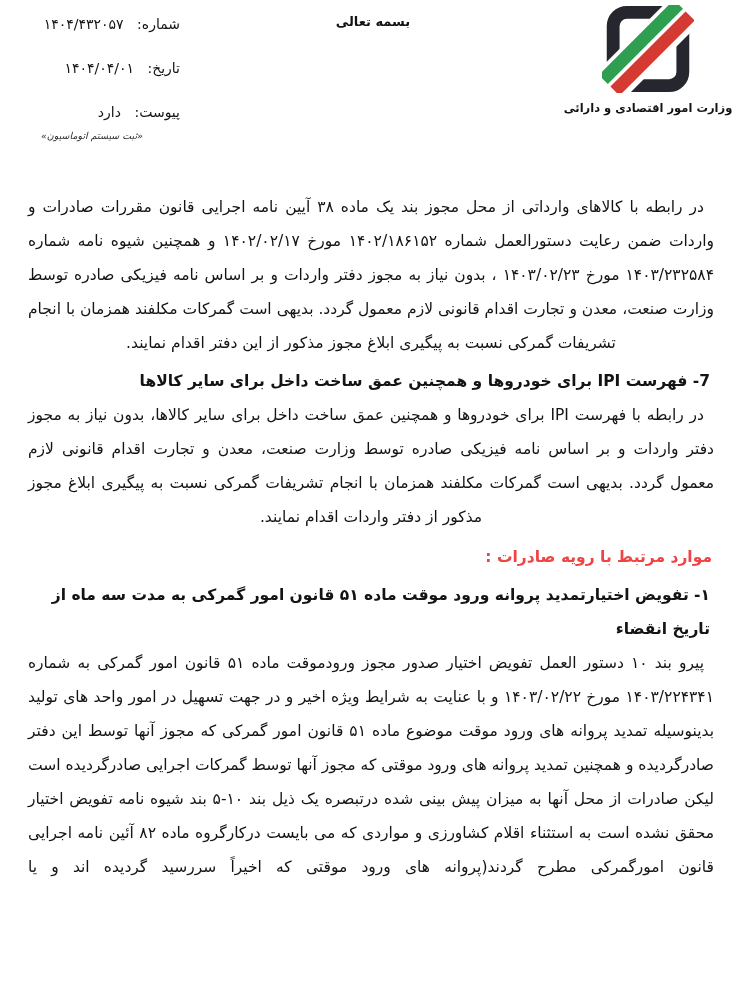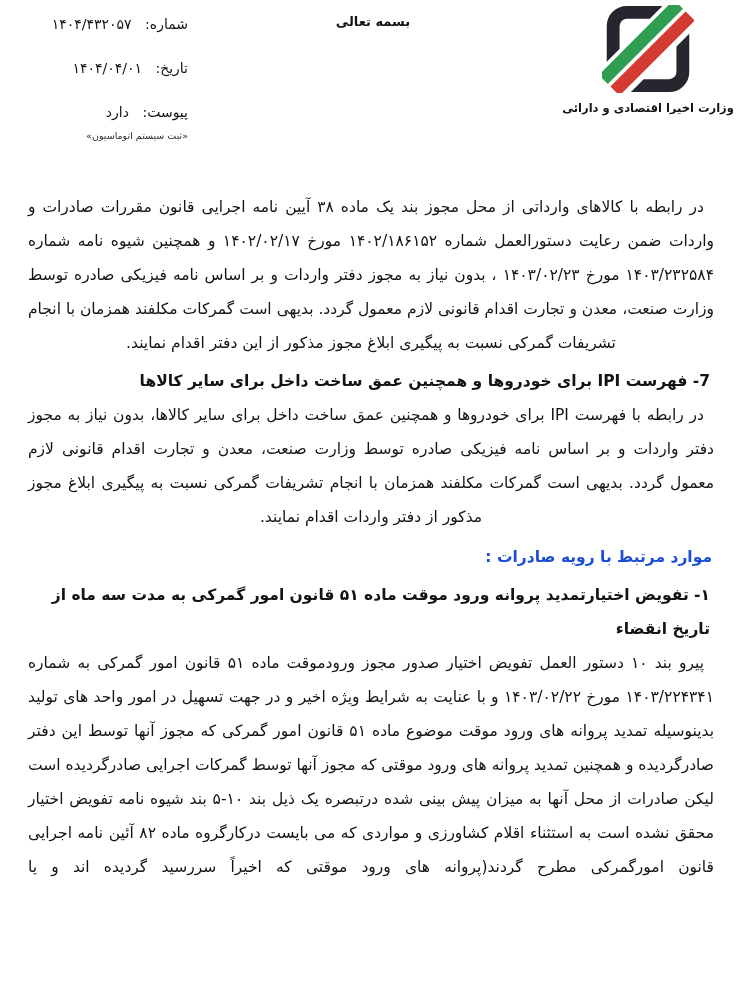--- a/index.html
+++ b/index.html
@@ -17,33 +17,35 @@
   .besmellah {
     position: absolute;
     top: 14px; left: 0; right: 0;
     text-align: center;
     font-size: 13px;
     font-weight: bold;
     direction: rtl;
   }
   .meta {
     position: absolute;
-    top: 14px; left: 12px;
+    top: 14px; left: 4px;
     width: 176px;
     direction: rtl;
     text-align: right;
     font-size: 14px;
   }
   .meta-row { line-height: 20px; margin-bottom: 24px; white-space: nowrap; }
   .meta-row .val { margin-right: 9px; }
   .meta-note {
     margin-top: 4px;
+    text-align: center;
     font-size: 9.5px;
     color: #2c2c2c;
     line-height: 12px;
+    font-style: italic;
   }
   .logo-block {
     position: absolute;
     top: 5px; right: 8px;
     width: 180px;
     text-align: center;
     direction: rtl;
   }
   .logo-block svg { display: block; margin: 0 auto 6px auto; }
   .org-line1 { font-size: 11.5px; font-weight: bold; line-height: 18px; }
@@ -109,30 +111,30 @@
 
   <div class="logo-block">
     <svg width="92" height="88" viewBox="0 0 100 96" aria-hidden="true">
       <rect x="12" y="8" width="76" height="80" rx="15" fill="none" stroke-width="14" stroke="#26262e"></rect>
       <g transform="rotate(-45 50 48)">
         <rect x="-8" y="26" width="116" height="42" fill="#ffffff"></rect>
         <rect x="-8" y="30" width="116" height="14" fill="#2f9e50"></rect>
         <rect x="-8" y="48" width="116" height="14" fill="#d43a31"></rect>
       </g>
     </svg>
-    <div class="org-line1">وزارت اخیرا اقتصادی و دارائی</div>
+    <div class="org-line1">وزارت امور اقتصادی و دارائی</div>
   </div>
 
   <div class="content">
 
 
     <p class="para indent">در رابطه با کالاهای وارداتی از محل مجوز بند یک ماده ۳۸ آیین نامه اجرایی قانون مقررات صادرات و واردات ضمن رعایت دستورالعمل شماره ۱۴۰۲/۱۸۶۱۵۲ مورخ ۱۴۰۲/۰۲/۱۷ و همچنین شیوه نامه شماره ۱۴۰۳/۲۳۲۵۸۴ مورخ ۱۴۰۳/۰۲/۲۳ ، بدون نیاز به مجوز دفتر واردات و بر اساس نامه فیزیکی صادره توسط وزارت صنعت، معدن و تجارت اقدام قانونی لازم معمول گردد. بدیهی است گمرکات مکلفند همزمان با انجام تشریفات گمرکی نسبت به پیگیری ابلاغ مجوز مذکور از این دفتر اقدام نمایند.</p>
 
     <div class="h">7- فهرست IPI برای خودروها و همچنین عمق ساخت داخل برای سایر کالاها</div>
     <p class="para indent">در رابطه با فهرست IPI برای خودروها و همچنین عمق ساخت داخل برای سایر کالاها، بدون نیاز به مجوز دفتر واردات و بر اساس نامه فیزیکی صادره توسط وزارت صنعت، معدن و تجارت اقدام قانونی لازم معمول گردد. بدیهی است گمرکات مکلفند همزمان با انجام تشریفات گمرکی نسبت به پیگیری ابلاغ مجوز مذکور از دفتر واردات اقدام نمایند.</p>
 
-    <div class="h-red" style="color: #1d4ed8;">موارد مرتبط با رویه صادرات :</div>
+    <div class="h-red" style="color: #ef4444;">موارد مرتبط با رویه صادرات :</div>
 
     <div class="h">۱- تفویض اختیارتمدید پروانه ورود موقت ماده ۵۱ قانون امور گمرکی به مدت سه ماه از تاریخ انقضاء</div>
     <p class="para-cut">پیرو بند ۱۰ دستور العمل تفویض اختیار صدور مجوز ورودموقت ماده ۵۱ قانون امور گمرکی به شماره ۱۴۰۳/۲۲۴۳۴۱ مورخ ۱۴۰۳/۰۲/۲۲ و با عنایت به شرایط ویژه اخیر و در جهت تسهیل در امور واحد های تولید بدینوسیله تمدید پروانه های ورود موقت موضوع ماده ۵۱ قانون امور گمرکی که مجوز آنها توسط این دفتر صادرگردیده و همچنین تمدید پروانه های ورود موقتی که مجوز آنها توسط گمرکات اجرایی صادرگردیده است لیکن صادرات از محل آنها به میزان پیش بینی شده درتبصره یک ذیل بند ۱۰-۵ بند شیوه نامه تفویض اختیار محقق نشده است به استثناء اقلام کشاورزی و مواردی که می بایست درکارگروه ماده ۸۲ آئین نامه اجرایی قانون امورگمرکی مطرح گردند(پروانه های ورود موقتی که اخیراً سررسید گردیده اند و یا</p>
 
   </div>
 </div>
 
 </body></html>

